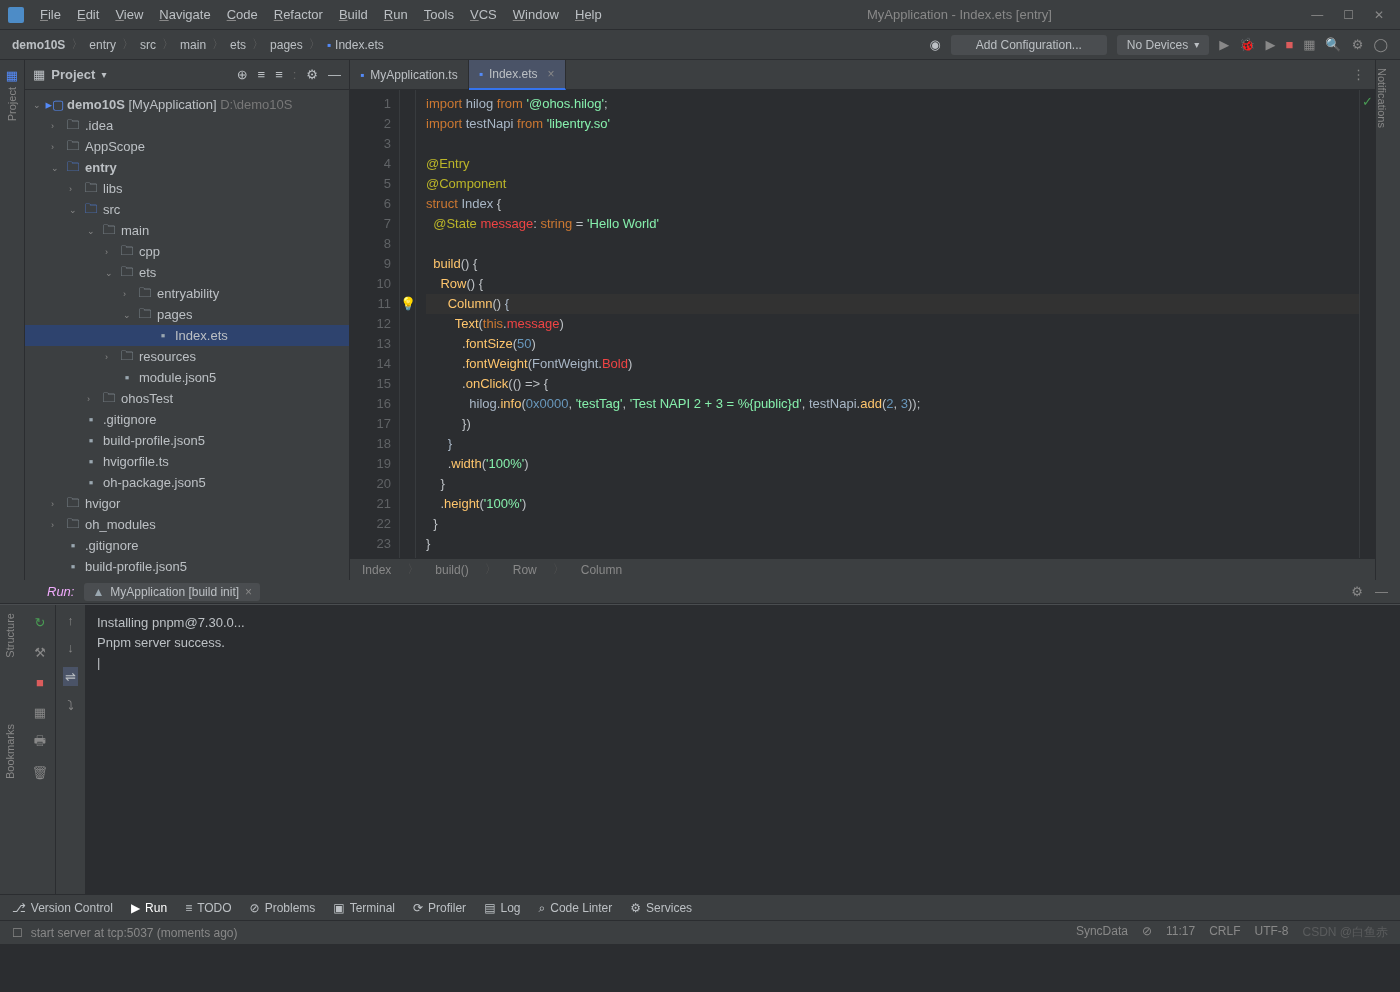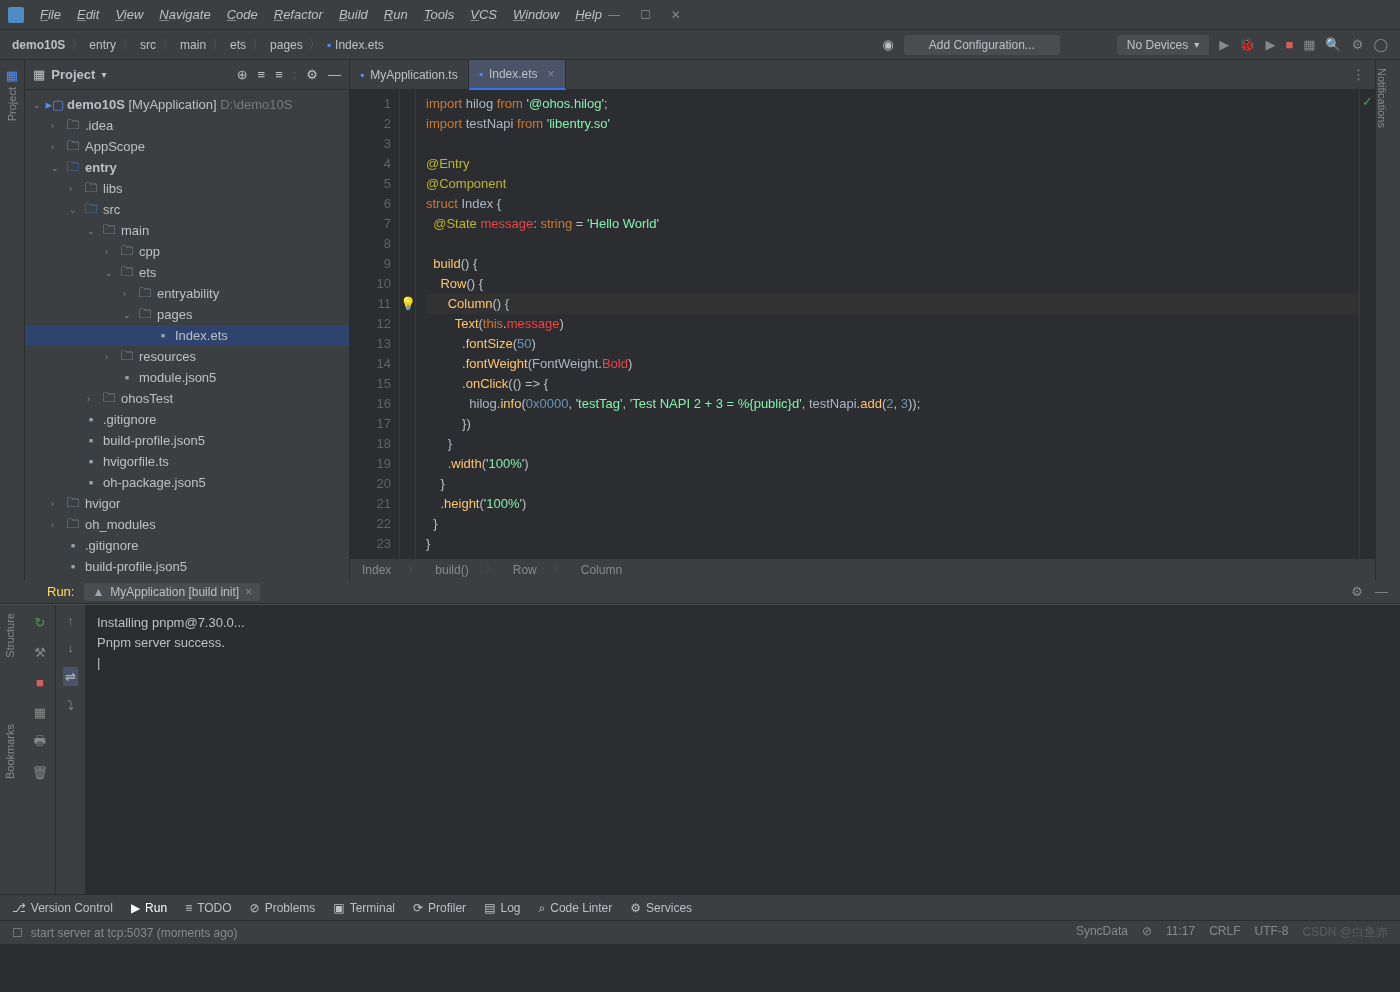--- a/index.html
+++ b/index.html
@@ -1,30 +1,30 @@
 <!DOCTYPE html>
 <html><head>
 <meta charset="utf-8">
 <style>
 * { margin:0; padding:0; box-sizing:border-box; font-family:'Segoe UI',Arial,sans-serif; }
 body { background:#2b2d30; color:#bcc0c4; font-size:13px; overflow:hidden; width:1400px; height:992px; }
 .titlebar { height:30px; background:#3c3f41; display:flex; align-items:center; padding:0 8px; border-bottom:1px solid #2b2d30; }
 .app-icon { width:16px; height:16px; background:#4d8cc7; border-radius:2px; margin-right:10px; }
-.menubar { display:flex; gap:4px;font-style:italic; }
+.menubar { display:flex; gap:4px; }
 .menuitem { padding:2px 6px; cursor:pointer; color:#bcc0c4; }
 .menuitem u { text-decoration:underline; text-decoration-color:#888; }
 .titlecenter { flex:1; text-align:center; color:#888; }
 .winctrl { display:flex; gap:20px; margin-right:8px; }
 .winctrl span { cursor:pointer; color:#888; font-size:12px; }
 .toolbar { height:30px; background:#3c3f41; display:flex; align-items:center; padding:0 12px; border-bottom:1px solid #2b2d30; }
 .breadcrumb { display:flex; align-items:center; gap:4px; font-size:12px; }
 .breadcrumb .sep { margin:0 2px; color:#666; }
 .toolbar-right { margin-left:auto; display:flex; align-items:center; gap:10px; }
 .tb-btn { padding:3px 25px; background:#4a4d50; border-radius:3px; font-size:12px; cursor:pointer; }
-.tb-dd { padding:3px 10px; background:#4a4d50; border-radius:3px; font-size:12px; cursor:pointer; display:flex; align-items:center; gap:6px;margin-left:47px; }
+.tb-dd { padding:3px 10px; background:#4a4d50; border-radius:3px; font-size:12px; cursor:pointer; display:flex; align-items:center; gap:6px; }
 .tb-dd::after { content:'▾'; font-size:10px; }
 .main-layout { display:flex; height:520px; }
 .left-gutter { width:25px; background:#3c3f41; border-right:1px solid #2b2d30; display:flex; flex-direction:column; align-items:center; padding-top:8px; }
 .left-gutter .vlabel { writing-mode:vertical-rl; transform:rotate(180deg); font-size:11px; color:#888; margin-top:4px; }
 .project-panel { width:325px; background:#3c3f41; border-right:1px solid #2b2d30; display:flex; flex-direction:column; }
 .project-header { height:30px; display:flex; align-items:center; padding:0 8px; border-bottom:1px solid #2b2d30; }
 .project-header .title { font-weight:bold; }
 .project-header .dd-arrow { margin-left:6px; font-size:10px; }
 .project-header .right-icons { margin-left:auto; display:flex; gap:10px; }
 .tree { flex:1; overflow:auto; padding:4px 0; font-size:13px; }
@@ -52,21 +52,21 @@
 .id { color:#a9b7c6; }
 .num { color:#6897bb; }
 .ann { color:#bbb529; }
 .prop { color:#ef4444; }
 .bulb { position:absolute; left:-26px; }
 .crumb-bar { height:22px; background:#3c3f41; display:flex; align-items:center; padding:0 12px; font-size:12px; color:#888; gap:16px; border-top:1px solid #2b2d30; }
 .right-gutter { width:25px; background:#3c3f41; border-left:1px solid #2b2d30; }
 .right-gutter .vlabel { writing-mode:vertical-rl; font-size:11px; color:#888; padding-top:8px; }
 .bottom-panel { height:290px; display:flex; background:#2b2d30; border-top:1px solid #4a4d50; }
 .run-header { height:24px; background:#3c3f41; display:flex; align-items:center; padding:0 12px; border-bottom:1px solid #2b2d30; gap:10px; }
-.run-header .label { color:#fde047; }
+.run-header .label { color:#f0abfc;font-style:italic; }
 .run-tab { background:#4a4d50; padding:2px 8px; border-radius:3px; font-size:12px; display:flex; align-items:center; gap:6px; }
 .bottom-left { width:25px; background:#3c3f41; }
 .run-toolbox { width:30px; background:#3c3f41; display:flex; flex-direction:column; align-items:center; gap:12px; padding-top:8px; }
 .run-toolbox div { width:18px; height:18px; cursor:pointer; display:flex; align-items:center; justify-content:center; }
 .run-toolbox2 { width:30px; background:#3c3f41; display:flex; flex-direction:column; align-items:center; gap:12px; padding-top:8px; border-left:1px solid #2b2d30; }
 .console-out { flex:1; font-family:Consolas,monospace; font-size:13px; padding:8px 12px; color:#bcc0c4; line-height:20px; }
 .bottom-tabs { height:26px; background:#3c3f41; display:flex; align-items:center; padding:0 12px; gap:18px; font-size:12px; border-top:1px solid #2b2d30; }
 .bt-item { display:flex; align-items:center; gap:5px; cursor:pointer; }
 .statusbar { height:24px; background:#3c3f41; display:flex; align-items:center; padding:0 12px; font-size:12px; color:#888; border-top:1px solid #2b2d30; }
 .statusbar .right { margin-left:auto; display:flex; gap:14px; }
@@ -85,20 +85,21 @@
       <span class="menuitem"><u>N</u>avigate</span>
       <span class="menuitem"><u>C</u>ode</span>
       <span class="menuitem"><u>R</u>efactor</span>
       <span class="menuitem"><u>B</u>uild</span>
       <span class="menuitem"><u>R</u>un</span>
       <span class="menuitem"><u>T</u>ools</span>
       <span class="menuitem"><u>V</u>CS</span>
       <span class="menuitem"><u>W</u>indow</span>
       <span class="menuitem"><u>H</u>elp</span>
     </div>
+  <div class="titlecenter">MyApplication - Index.ets [entry]</div>
   <div class="winctrl">
     <span>—</span>
     <span>☐</span>
     <span>✕</span>
   </div>
 </div>
 
 <div class="toolbar">
   <div class="breadcrumb" id="breadcrumb">
       <span style="font-weight: bold;">demo10S</span>

